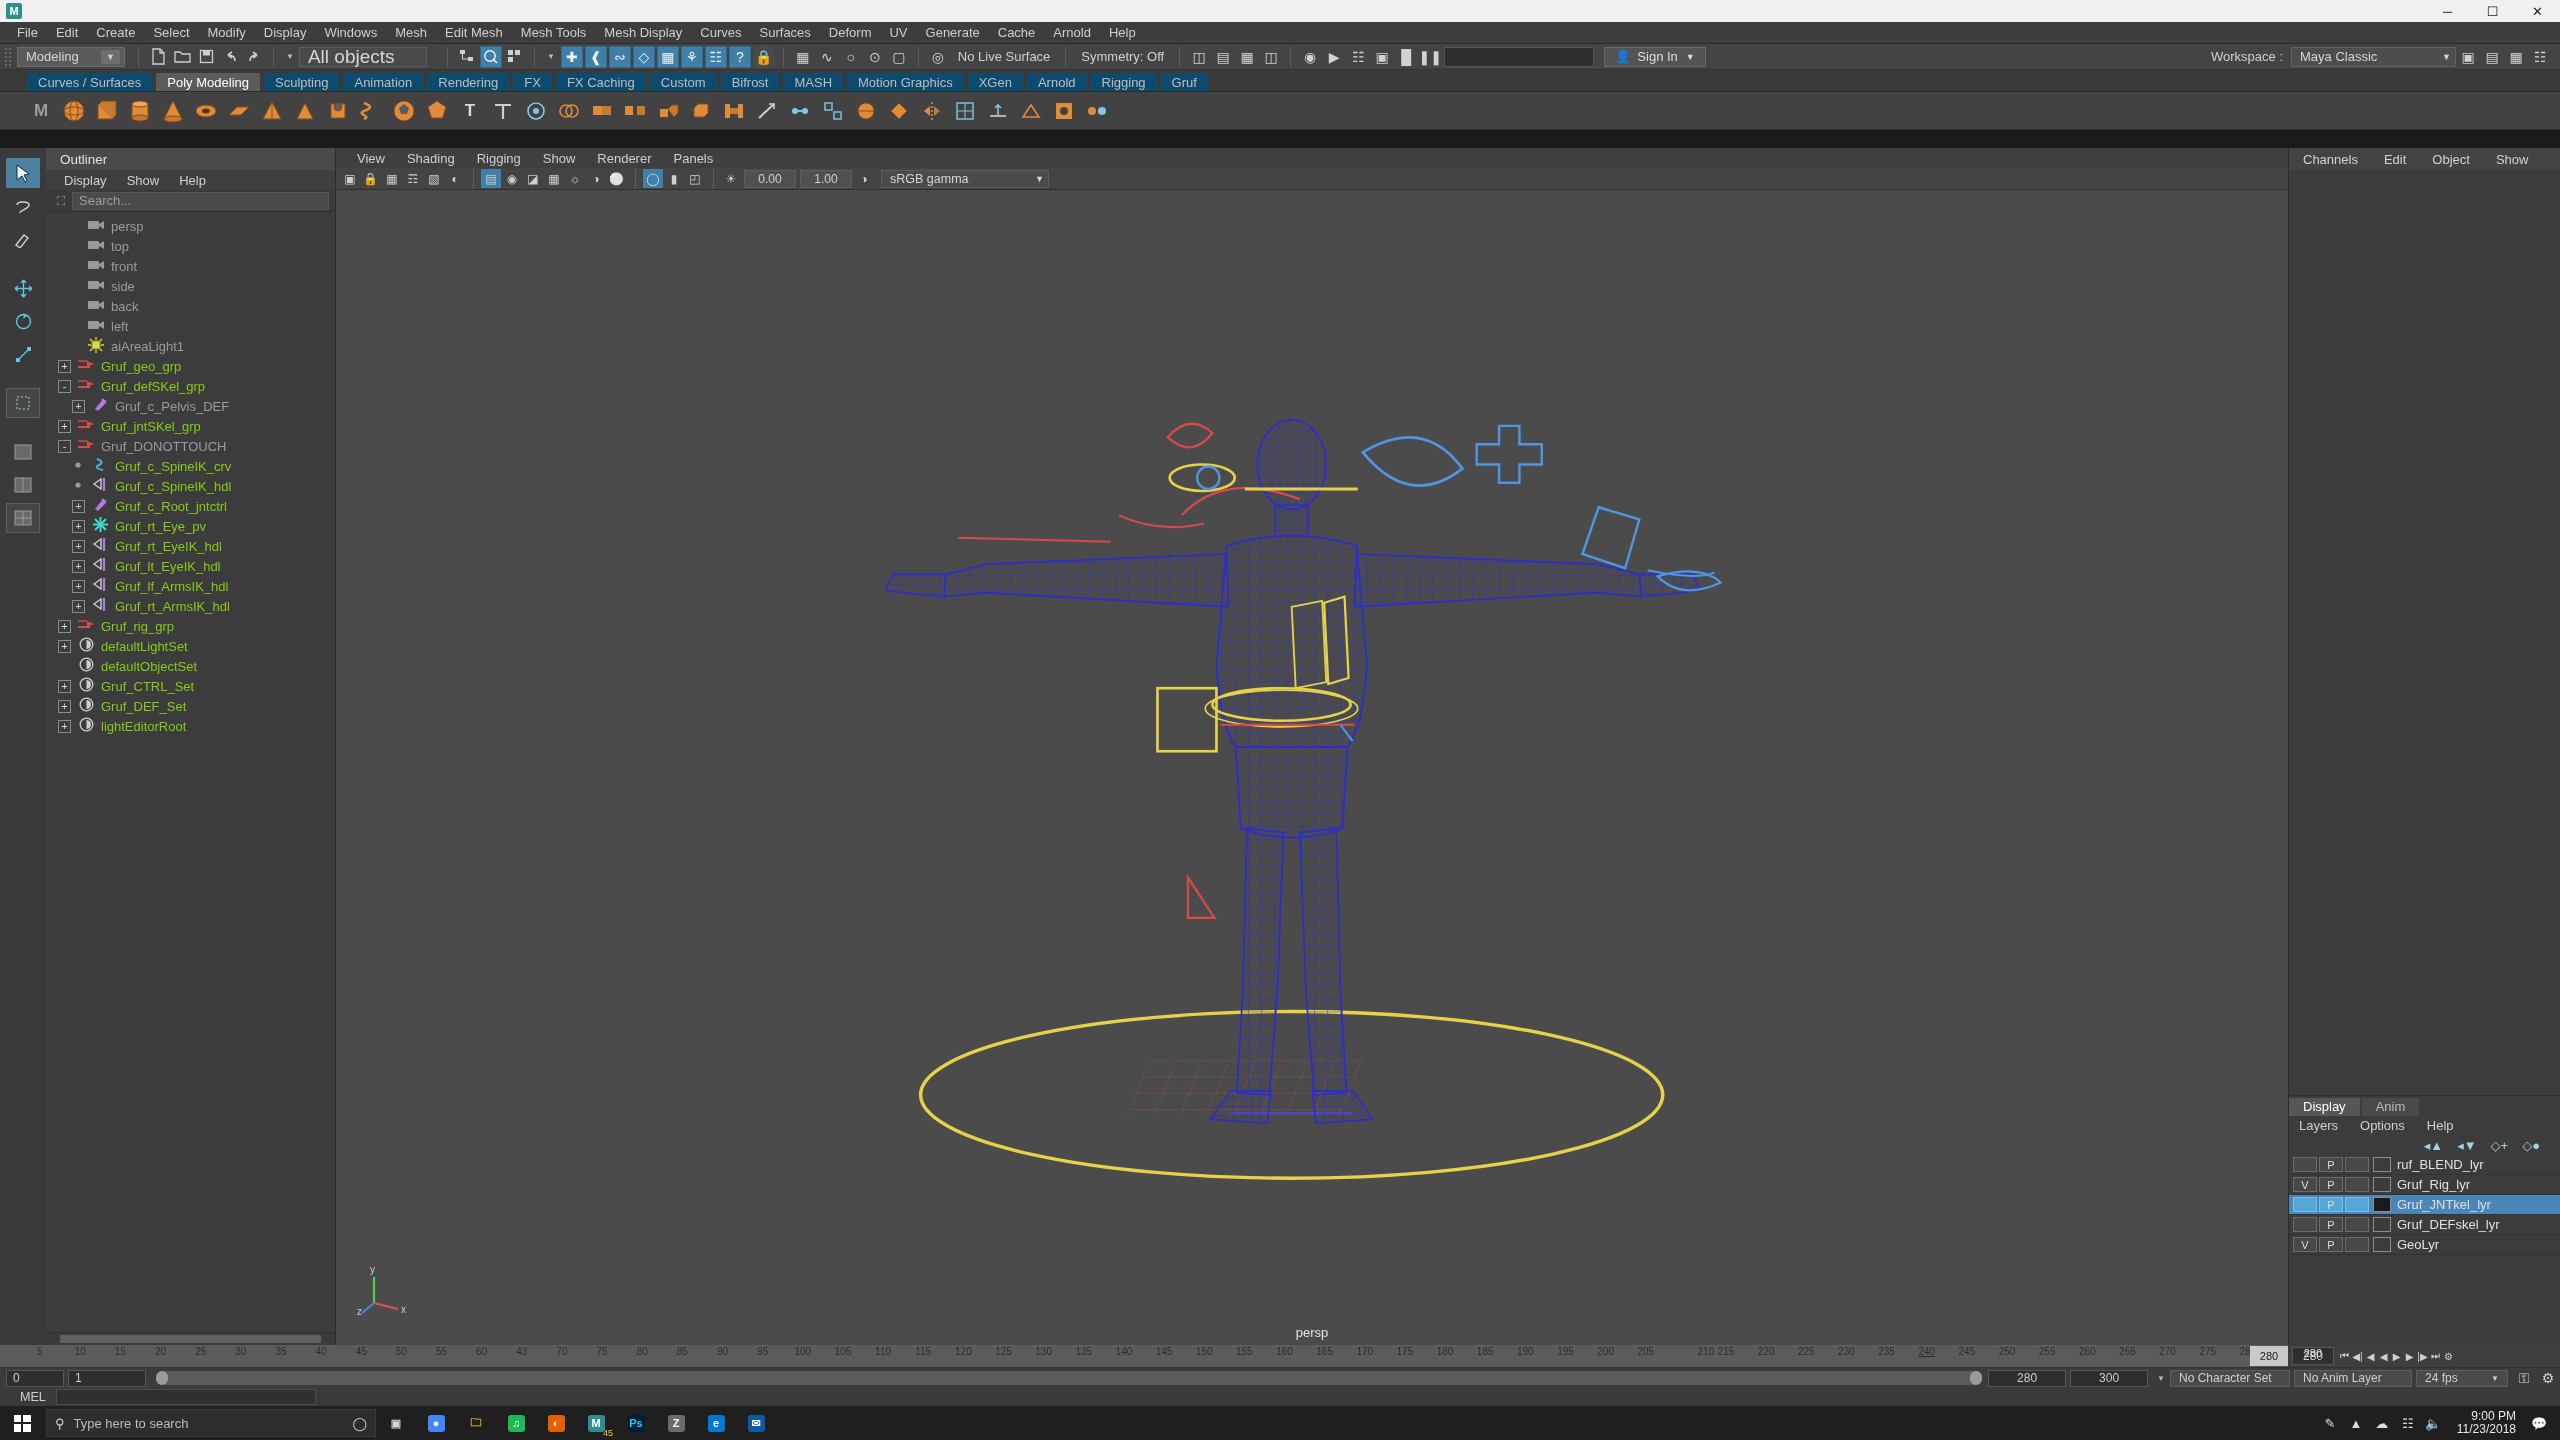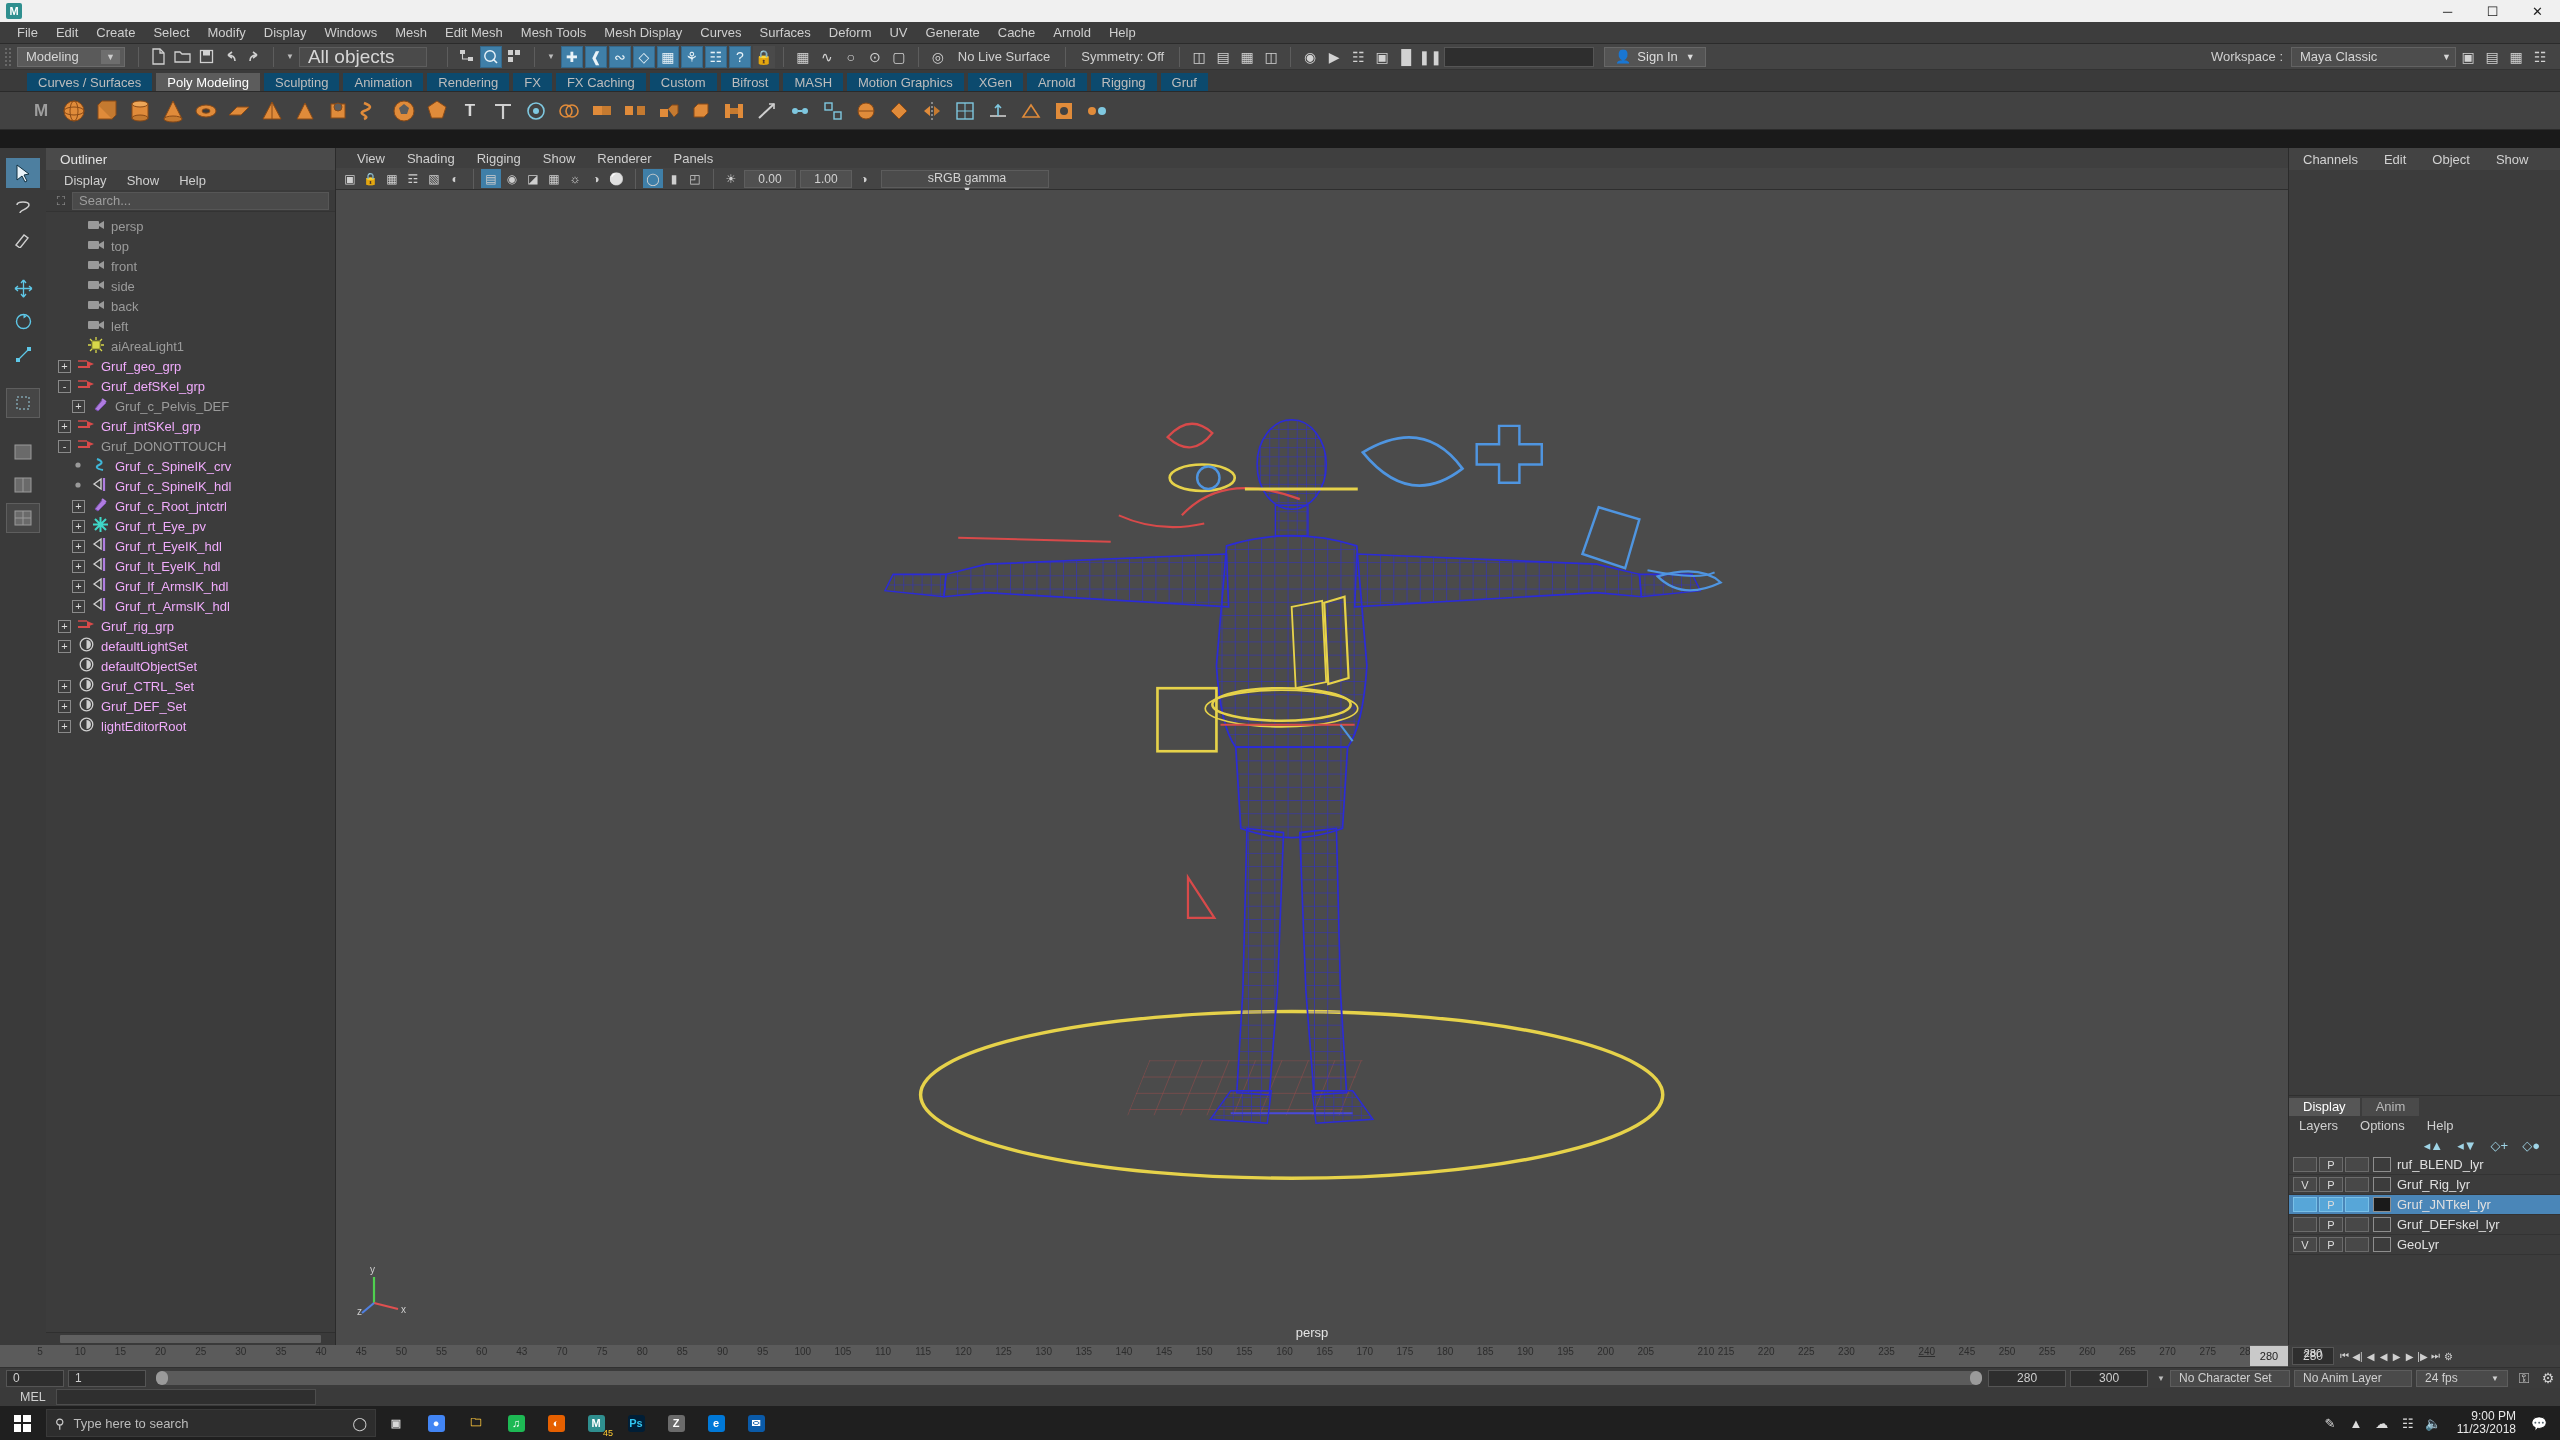--- a/index.html
+++ b/index.html
@@ -147,21 +147,21 @@
   }
   #otree{ flex:1; overflow:hidden; padding-top:4px; position:relative;}
   .orow{ height:20px; display:flex; align-items:center; font-size:13px; white-space:nowrap;}
   .orow .exp{ width:13px;height:13px;border:1px solid #8a8a8a; color:#ddd;
     font-size:11px;line-height:11px;text-align:center;margin-right:5px;flex:0 0 auto;
     display:flex;align-items:center;justify-content:center; background:#3c3c3c;}
   .orow .nexp{ width:13px;margin-right:5px;flex:0 0 auto;}
   .orow .ic{ width:20px;text-align:center;margin-right:5px;flex:0 0 auto; font-size:13px;}
   .lbl{ }
   .lbl.grey{ color:#9b9b9b; }
-  .lbl.white{ color:#f0abfc; }
+  .lbl.white{ color:#84cc16; }
   .ind1{ padding-left:22px; }
   .ind2{ padding-left:12px; }
   .ind3{ padding-left:26px; }
   #ohscroll{ height:13px; background:#3a3a3a; border-top:1px solid #2f2f2f;
     display:flex;align-items:center;padding:0 14px;}
   #ohscroll .bar{ height:8px;background:#606060;flex:1;border-radius:1px;}
 
   
   #vpcol{ flex:1; display:flex; flex-direction:column; background:#2b2b2b; min-width:0;}
   #vpmenu{ height:20px; background:#3f3f3f; display:flex; align-items:center;
@@ -169,21 +169,21 @@
   #vpmenu span{ padding:0 11px;}
   #vptools{ height:22px;background:#444; display:flex;align-items:center;padding-left:4px;
     border-bottom:1px solid #2e2e2e;}
   .vpi{ width:20px;height:19px;margin-right:1px;display:flex;align-items:center;justify-content:center;
     color:#cfcfcf;font-size:12px;}
   .vpi.on{ background:#3f7fa8;}
   .vpnum{ height:18px;width:52px;background:#505050;border:1px solid #5e5e5e;font-size:12px;
     display:flex;align-items:center;justify-content:center;color:#d2d2d2;margin:0 2px;}
   .vpgamma{ height:18px;min-width:168px;background:#4b4b4b;border:1px solid #5c5c5c;
     font-size:12.5px;display:flex;align-items:center;justify-content:space-between;padding:0 4px 0 8px;
-    color:#d4d4d4;margin-left:6px;flex-direction:column;}
+    color:#d4d4d4;margin-left:6px;}
   #viewport{ flex:1; background:#4b4b4b; position:relative; overflow:hidden;}
   #vplabel{ position:absolute;bottom:5px;left:0;right:0;text-align:center;
     font-size:13px;color:#e4e4e4;}
   #axisgiz{ position:absolute;left:20px;bottom:28px;width:60px;height:60px;}
 
   
   #rightcol{ width:272px; background:#3c3c3c; border-left:1px solid #2b2b2b;
     display:flex;flex-direction:column;}
   .chmenu{ height:22px;background:#434343;display:flex;align-items:center;
     font-size:13px;color:#d2d2d2;padding-left:14px;}

